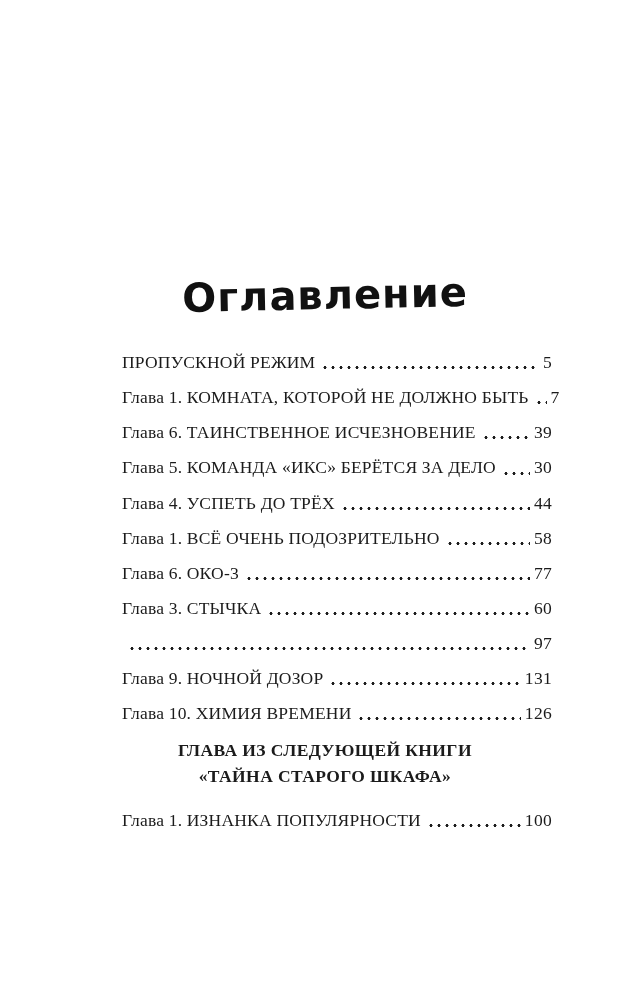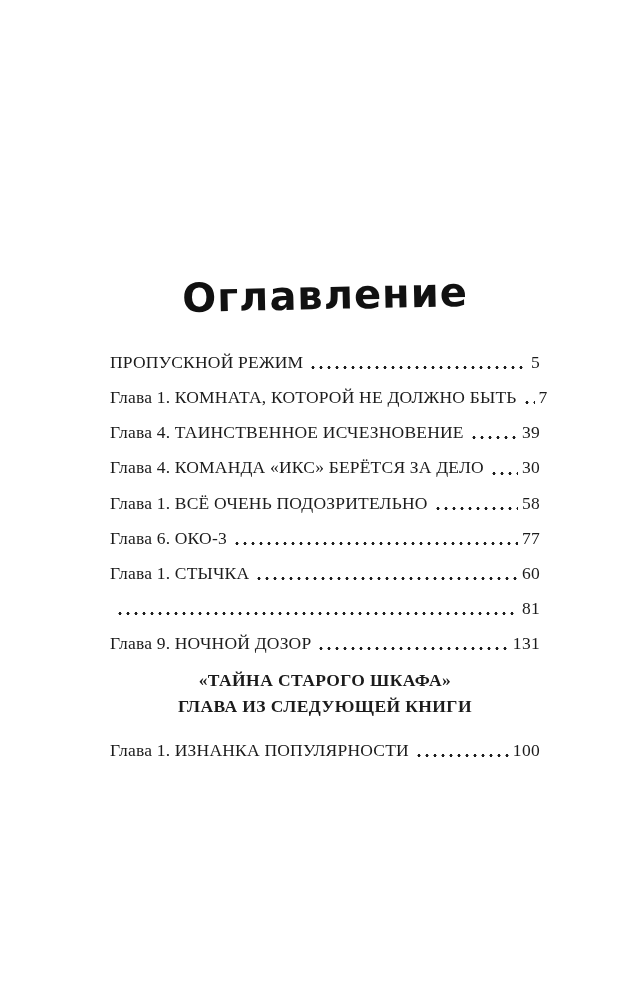--- a/index.html
+++ b/index.html
@@ -38,20 +38,21 @@
   }
   .toc-list {
     font-size: 17.5px;
     line-height: 1.15;
   }
   .toc-row {
     display: flex;
     align-items: baseline;
     margin-bottom: 15px;
     width: 100%;
+    margin-left: 12px;
   }
   .entry-text {
     white-space: nowrap;
     letter-spacing: 0.2px;
   }
   .leader {
     flex: 1 1 auto;
     min-width: 12px;
     align-self: stretch;
     margin-left: 6px;
@@ -91,65 +92,75 @@
         <span class="pagenum">5</span>
       </div>
 
       <div class="toc-row">
         <span class="entry-text">Глава 1. КОМНАТА, КОТОРОЙ НЕ ДОЛЖНО БЫТЬ</span>
         <span class="leader"></span>
         <span class="pagenum">7</span>
       </div>
 
       <div class="toc-row">
-        <span class="entry-text">Глава 4. ТАИНСТВЕННОЕ ИСЧЕЗНОВЕНИЕ</span>
+        <span class="entry-text">Глава 6. ТАИНСТВЕННОЕ ИСЧЕЗНОВЕНИЕ</span>
         <span class="leader"></span>
         <span class="pagenum">39</span>
       </div>
 
       <div class="toc-row">
-        <span class="entry-text">Глава 4. КОМАНДА «ИКС» БЕРЁТСЯ ЗА ДЕЛО</span>
+        <span class="entry-text">Глава 5. КОМАНДА «ИКС» БЕРЁТСЯ ЗА ДЕЛО</span>
         <span class="leader"></span>
         <span class="pagenum">30</span>
       </div>
 
+      <div class="toc-row">
+        <span class="entry-text">Глава 4. УСПЕТЬ ДО ТРЁХ</span>
+        <span class="leader"></span>
+        <span class="pagenum">44</span>
+      </div>
 
       <div class="toc-row">
         <span class="entry-text">Глава 1. ВСЁ ОЧЕНЬ ПОДОЗРИТЕЛЬНО</span>
         <span class="leader"></span>
         <span class="pagenum">58</span>
       </div>
 
       <div class="toc-row">
         <span class="entry-text">Глава 6. ОКО-3</span>
         <span class="leader"></span>
         <span class="pagenum">77</span>
       </div>
 
       <div class="toc-row">
-        <span class="entry-text">Глава 1. СТЫЧКА</span>
+        <span class="entry-text">Глава 3. СТЫЧКА</span>
         <span class="leader"></span>
         <span class="pagenum">60</span>
       </div>
 
       <div class="toc-row">
         <span class="leader"></span>
-        <span class="pagenum">81</span>
+        <span class="pagenum">97</span>
       </div>
 
       <div class="toc-row">
         <span class="entry-text">Глава 9. НОЧНОЙ ДОЗОР</span>
         <span class="leader"></span>
         <span class="pagenum">131</span>
       </div>
 
+      <div class="toc-row">
+        <span class="entry-text">Глава 10. ХИМИЯ ВРЕМЕНИ</span>
+        <span class="leader"></span>
+        <span class="pagenum">126</span>
+      </div>
 
       <div class="section-heading">
+        <div>ГЛАВА ИЗ СЛЕДУЮЩЕЙ КНИГИ</div>
         <div>«ТАЙНА СТАРОГО ШКАФА»</div>
-        <div>ГЛАВА ИЗ СЛЕДУЮЩЕЙ КНИГИ</div>
       </div>
 
       <div class="toc-row">
         <span class="entry-text">Глава 1. ИЗНАНКА ПОПУЛЯРНОСТИ</span>
         <span class="leader"></span>
         <span class="pagenum">100</span>
       </div>
 
     </div>
   </div>

